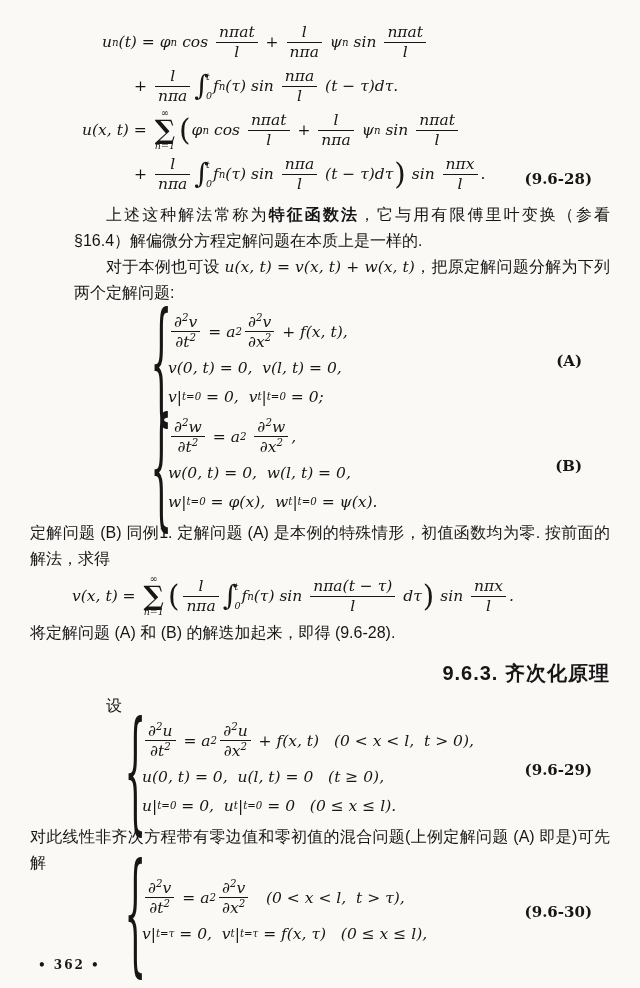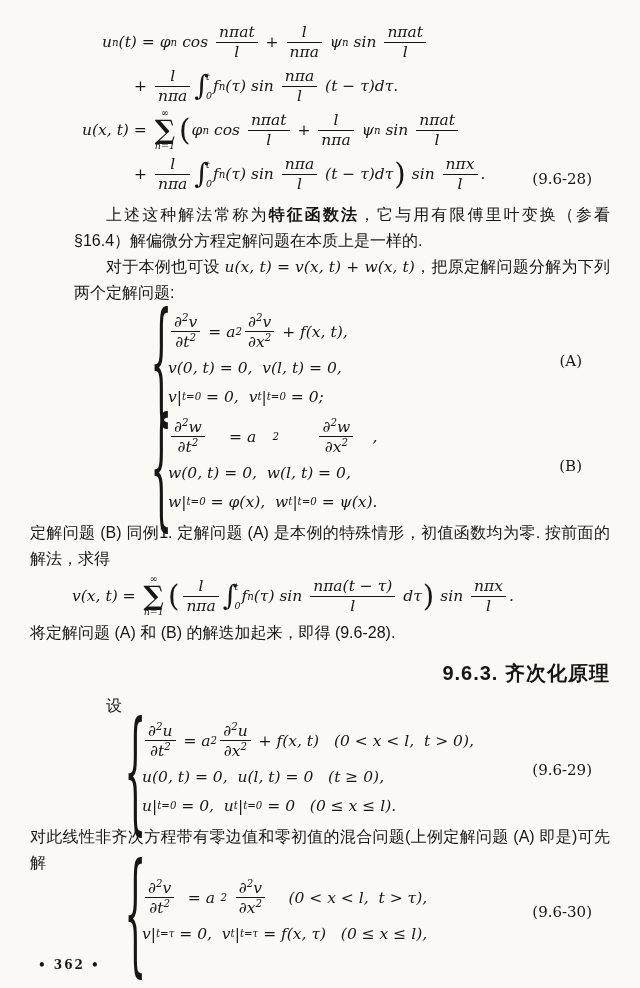--- a/index.html
+++ b/index.html
@@ -35,36 +35,36 @@
 
   
   .l-un1 { padding-left:72px; }
   .l-un2 { padding-left:104px; }
   .l-28a { padding-left:52px; }
   .l-28b { padding-left:104px; }
   .l-v   { padding-left:42px; height:48px; }
 
   .eqlabel {
     position:absolute; right:18px; font-family:"DejaVu Serif", serif;
-    font-style:normal; font-size:15px; font-weight:400; color:#161616;
+    font-style:normal; font-size:15px; font-weight:700; color:#161616;
   }
   .lbl-mid { top:50%; transform:translateY(-50%); }
 
   
   .system { display:flex; align-items:center; position:relative; }
   .sys-ab  { padding-left:118px; }
   .sys-num { padding-left:92px; }
   .brace {
     display:inline-block; font-family:"DejaVu Serif", serif; font-weight:200;
     font-size:46px; line-height:1; transform:scale(0.75, 2.9); transform-origin:center;
     margin-right:2px; width:18px; text-align:center;
   }
   .syslines { display:flex; flex-direction:column; }
   .syslines .eqline { height:29px; }
-  .syslines .eqline.tall { height:43px;justify-content:space-between; }
+  .syslines .eqline.tall { height:43px; }
 
   .pagenum {
     position:absolute; left:38px; bottom:16px;
     font-family:"DejaVu Serif", serif; font-weight:700; font-size:12px; letter-spacing:2px;
   }
 </style>
 </head>
 <body>
 
 <div class="page">

